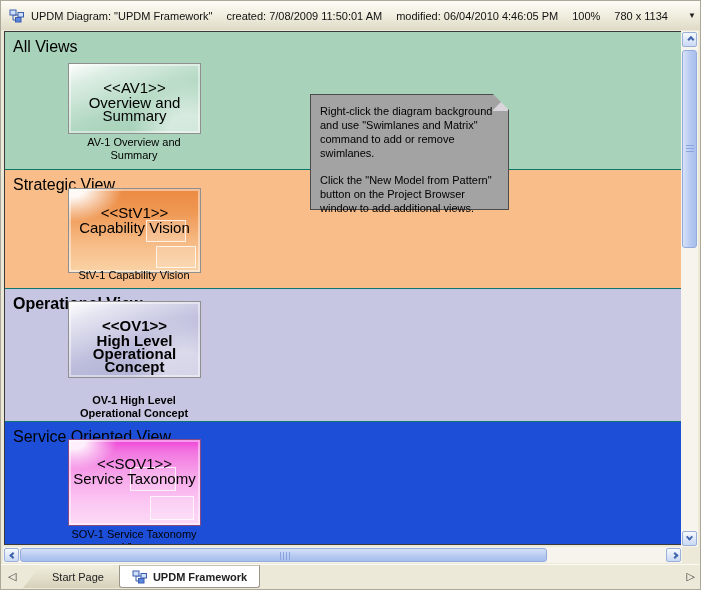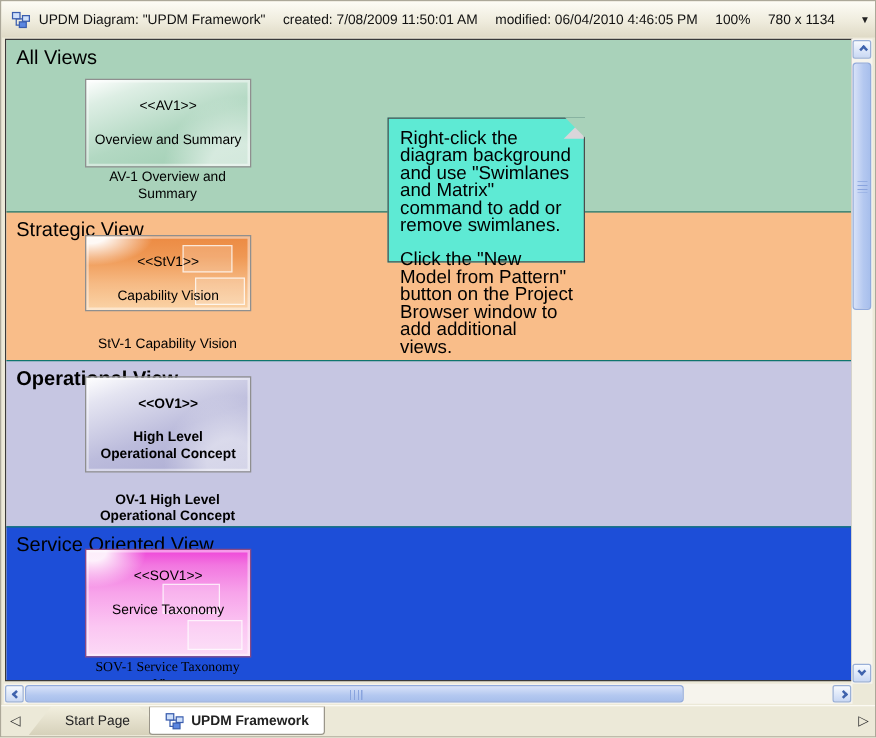--- a/index.html
+++ b/index.html
@@ -29,29 +29,29 @@
   .lane-allviews   { height:137px; }
   .lane-strategic  { height:119px; }
   .lane-operational{ height:133px;font-weight:bold; }
   .lane-service    { flex:1; }
   .lane-label { position:absolute; top:6px; left:8px; font-size:16px; color:#000; }
 
   
   .ebox { position:absolute; left:63px; width:133px; border:1px solid #8f8f8f;
           box-shadow: inset 0 0 0 2px rgba(255,255,255,.45); }
   .ebox-inner { position:absolute; inset:0; display:flex; flex-direction:column; align-items:center;
-                font-size:11px; color:#000; }
+                font-size:15px; color:#000; }
   .stype { margin-top:15px; }
-  .ename { margin-top:15px; line-height:13px; text-align:center; }
+  .ename { line-height:13px; text-align:center; }
 
   .ebox.av  { top:31px; height:71px;
       background:
         radial-gradient(circle at 92% 105%, rgba(255,255,255,.55) 0 16%, rgba(255,255,255,0) 42%),
         linear-gradient(160deg,#ffffff 0%,#ddeee4 18%,#b2d8c2 55%,#9cccb0 100%); }
-  .ebox.stv { top:18px; height:61px;
+  .ebox.stv { top:18px; height:85px;
       background:
         radial-gradient(ellipse at 2% 0%, rgba(255,255,255,.95) 0 7%, rgba(255,255,255,0) 28%),
         linear-gradient(to bottom,#ec8a42 0%,#ef9854 28%,#f6ba84 64%,#fad3a6 100%); }
   .ebox.ov  { top:12px; height:77px;
       background:
         radial-gradient(circle at 88% 90%, rgba(255,255,255,.5) 0 14%, rgba(255,255,255,0) 40%),
         linear-gradient(160deg,#ffffff 0%,#e4e4f1 18%,#bcbcdc 55%,#a9a9d1 100%); }
   .ebox.sov { top:17px; height:87px; border-color:#8a4a85;
       background:
         radial-gradient(ellipse at 4% 2%, rgba(255,255,255,.9) 0 6%, rgba(255,255,255,0) 24%),
@@ -61,27 +61,27 @@
   .stv .g1 { right:14px; bottom:30px; width:40px; height:22px; }
   .stv .g2 { right:4px;  bottom:4px;  width:40px; height:22px; }
   .sov .g1 { right:24px; bottom:34px; width:46px; height:24px; }
   .sov .g2 { right:6px;  bottom:5px;  width:44px; height:24px; }
 
   .caption { position:absolute; left:9px; width:240px; text-align:center;
              font-size:11px; line-height:13px; color:#000; }
   .cap-allviews   { top:104px; }
   .cap-strategic  { top:99px;  }
   .cap-operational{ top:105px; }
-  .cap-service    { top:106px;font-family:Liberation Serif, serif; }
+  .cap-service    { top:106px; }
   .caption div { white-space:nowrap; }
 
   
-  .note { position:absolute; left:305px; top:62px; width:158px; height:116px;
-          background:#5eead4; border:1px solid #4c4c4c; padding:9px 8px 0 9px;
-          font-size:15px; line-height:14px; color:#000; z-index:5; }
+  .note { position:absolute; left:305px; top:62px; width:199px; height:116px;
+          background:#a3a3a3; border:1px solid #4c4c4c; padding:9px 8px 0 9px;
+          font-size:11px; line-height:14px; color:#000; z-index:5; }
   .note p + p { margin-top:13px; }
   .note .fold-under { position:absolute; top:0; right:0; width:0; height:0;
           border-left:16px solid transparent; border-bottom:16px solid #dad5da; }
   .note .fold-cover { position:absolute; top:-1px; right:-1px; width:0; height:0;
           border-top:16px solid #a9d2ba; border-left:16px solid transparent; }
 
   
   .sbtn { display:flex; align-items:center; justify-content:center;
           background:linear-gradient(#f7fafe,#c9d8f4); border:1px solid #9ab0d8; border-radius:2px; }
   .chev { display:inline-block; width:5px; height:5px;

